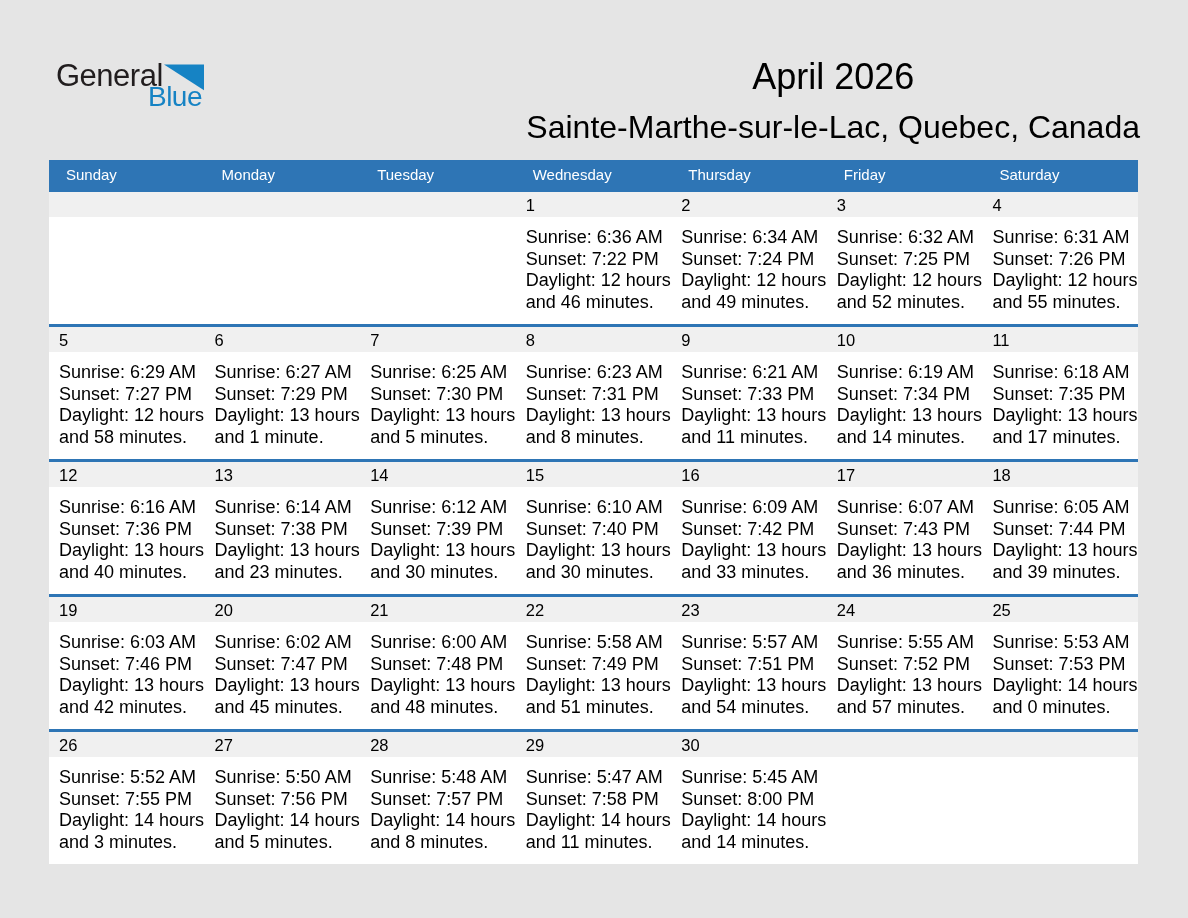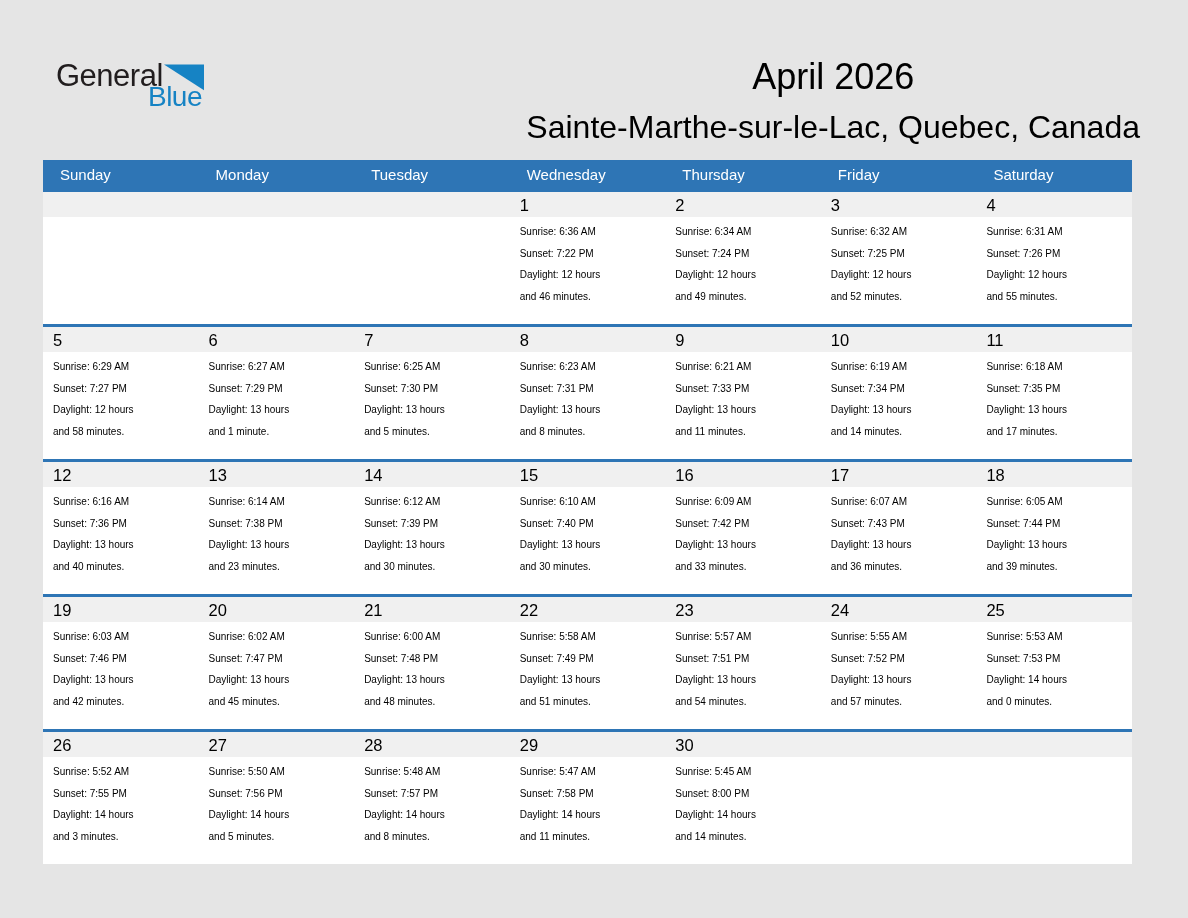--- a/index.html
+++ b/index.html
@@ -17,38 +17,38 @@
   .logo-general { font-size: 31px; line-height: 1; color: #211d1e; letter-spacing: -0.5px; }
   .logo-triangle { margin-left: 1px; margin-top: 4px; display: block; }
   .logo-blue { font-size: 28px; line-height: 1; color: #1683C4; text-align: right; margin-top: -8px; letter-spacing: -0.5px; padding-right: 2px; }
 
   
   .titles { position: absolute; right: 48px; top: 56px; text-align: center; }
   .cal-title { font-size: 36px; line-height: 1.15; font-weight: 400; }
   .cal-location { font-size: 32px; margin-top: 12px; font-weight: 400; }
 
   
-  .calendar { position: absolute; left: 43px; top: 160px; width: 1089px; }
+  .calendar { position: absolute; left: 49px; top: 160px; width: 1089px; }
   .weekday-row {
     display: grid; grid-template-columns: repeat(7, 1fr);
     background: #2E75B5; height: 29px; align-items: center;
   }
   .weekday-cell { color: #fff; font-size: 15px; padding-left: 17px; }
   .week-row {
     display: grid; grid-template-columns: repeat(7, 1fr);
     height: 135px;
     border-top: 3px solid #2E75B5;
     background-color: #ffffff;
     background-image: linear-gradient(#F0F0F0, #F0F0F0);
     background-repeat: no-repeat;
     background-size: 100% 25px;
   }
   .day-cell { padding: 0 6px 0 10px; overflow: hidden; }
   .day-num { height: 25px; line-height: 26px; font-size: 16.5px; }
-  .day-info { margin-top: 4px; font-size: 10px; line-height: 21.5px; }
+  .day-info { margin-top: 10px; font-size: 18px; line-height: 21.5px; }
   .info-line { white-space: nowrap; }
 </style>
 </head>
 <body>
 
 <div class="page">
 
   <div class="logo">
     <div class="logo-row1">
       <span class="logo-general">General</span>

